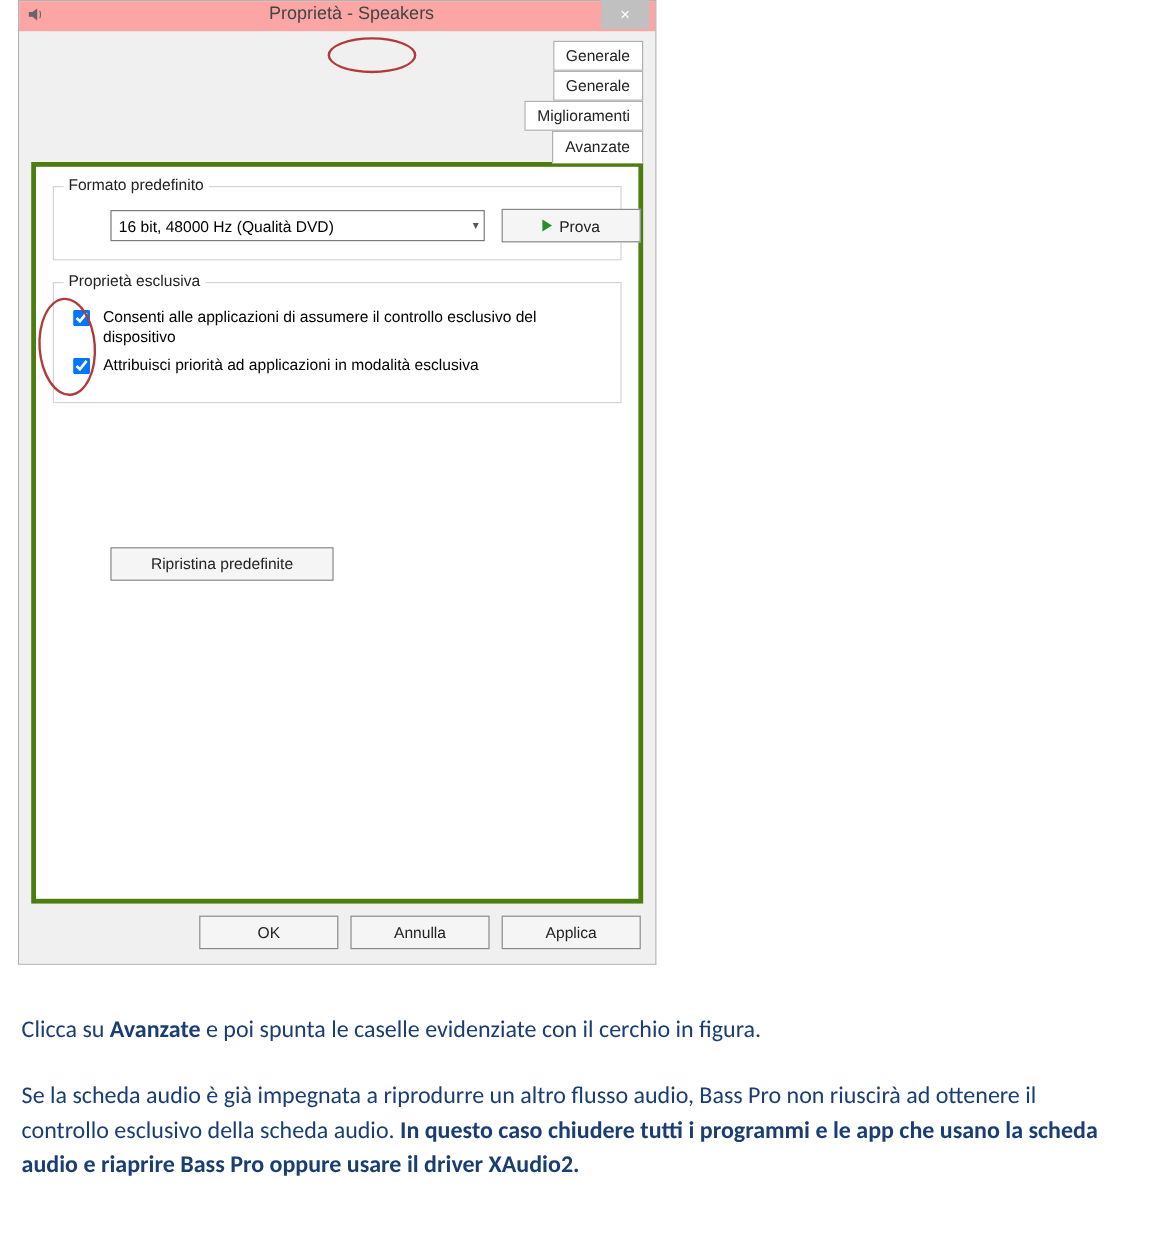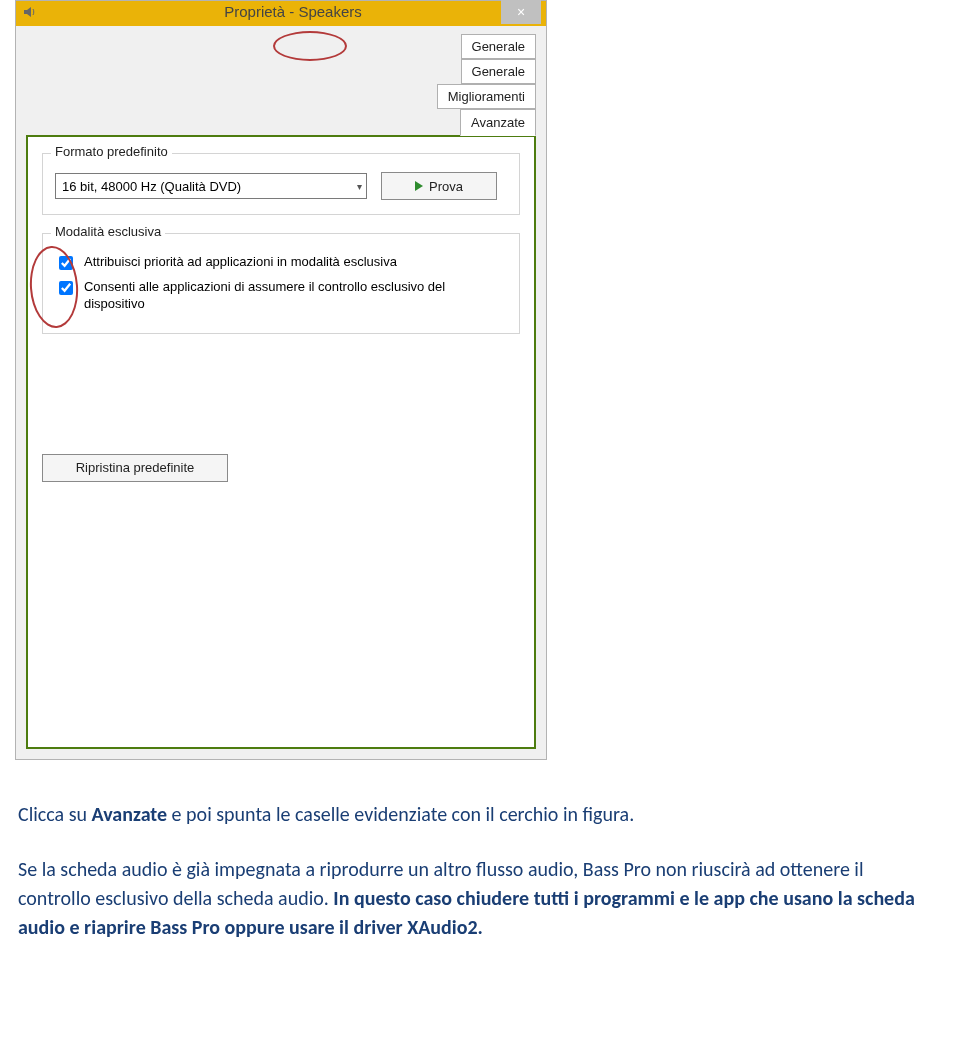--- a/index.html
+++ b/index.html
@@ -16,21 +16,21 @@
     margin: 0 0 0 15px;
     width: 530px;
     background: #f0f0f0;
     border: 1px solid #b3b3b3;
     position: relative;
   }
   .titlebar {
     display: flex;
     align-items: center;
     padding: 2px 6px 6px 6px;
-    background: #eab308;
+    background: #fca5a5;
     position: relative;
   }
   .titlebar .sysicon {
     width: 16px; height: 16px;
     margin-right: 8px;
     display: flex; align-items: center; justify-content: center;
     font-size: 12px;
     color: #5a5a5a;
   }
   .titlebar .title {
@@ -83,21 +83,21 @@
     position: absolute;
     border: 2px solid #b33a3a;
     border-radius: 50%;
     width: 70px; height: 26px;
     left: 247px; top: -3px;
     z-index: 5;
     pointer-events: none;
   }
   .tab-panel {
     background: #fff;
-    border: 2px solid #4d7c0f;
+    border: 4px solid #4d7c0f;
     padding: 16px 14px 14px 14px;
     min-height: 580px;
     position: relative;
     z-index: 2;
   }
   
   .groupbox {
     border: 1px solid #d4d4d4;
     padding: 18px 12px 14px 12px;
     margin: 0 0 18px 0;
@@ -126,20 +126,21 @@
   .combo {
     flex: 0 0 300px;
     height: 24px;
     border: 1px solid #7a7a7a;
     background: #fff;
     display: flex;
     align-items: center;
     justify-content: space-between;
     padding: 0 4px 0 6px;
     font-size: 13px;
+    margin-left: 35px;
   }
   .combo .arrow {
     font-size: 10px;
     color: #555;
   }
   .btn {
     height: 26px;
     min-width: 80px;
     border: 1px solid #8a8a8a;
     background: #f5f5f5;
@@ -237,40 +238,51 @@
             <span class="arrow">▾</span>
           </div>
           <div class="btn">
             <span class="play-icon"></span>
             <span>Prova</span>
           </div>
         </div>
       </div>
 
       <div class="groupbox exclusive">
-        <span class="legend">Modalità esclusiva</span>
+        <span class="legend">Proprietà esclusiva</span>
         <div class="checks-circle"></div>
+        <label class="check-row">
+          <input type="checkbox" checked="" style="">
+          <span>Consenti alle applicazioni di assumere il controllo esclusivo del dispositivo</span>
+        </label>
         <label class="check-row">
           <input type="checkbox" checked="" style="">
           <span>Attribuisci priorità ad applicazioni in modalità esclusiva</span>
         </label>
-        <label class="check-row">
-          <input type="checkbox" checked="" style="">
-          <span>Consenti alle applicazioni di assumere il controllo esclusivo del dispositivo</span>
-        </label>
       </div>
 
       <div class="restore-row">
-        <div class="btn" style="min-width:150px;">
+        <div class="btn" style="min-width:150px;margin-left:48px;">
           <span>Ripristina predefinite</span>
         </div>
       </div>
 
     </div>
 
+    <div class="button-row">
+      <div class="btn">
+          <span>OK</span>
+        </div>
+      <div class="btn">
+          <span>Annulla</span>
+        </div>
+      <div class="btn">
+          <span>Applica</span>
+        </div>
+    </div>
   </div>
 </div>
 
 <div class="article">
   <p>
     <span>Clicca su </span><b>Avanzate</b><span> e poi spunta le caselle evidenziate con il cerchio in figura.</span>
   </p>
   <p>
     <span>Se la scheda audio è già impegnata a riprodurre un altro flusso audio, Bass Pro non riuscirà ad ottenere il controllo esclusivo della scheda audio. </span><b>In questo caso chiudere tutti i programmi e le app che usano la scheda audio e riaprire Bass Pro oppure usare il driver XAudio2.</b>
   </p>

